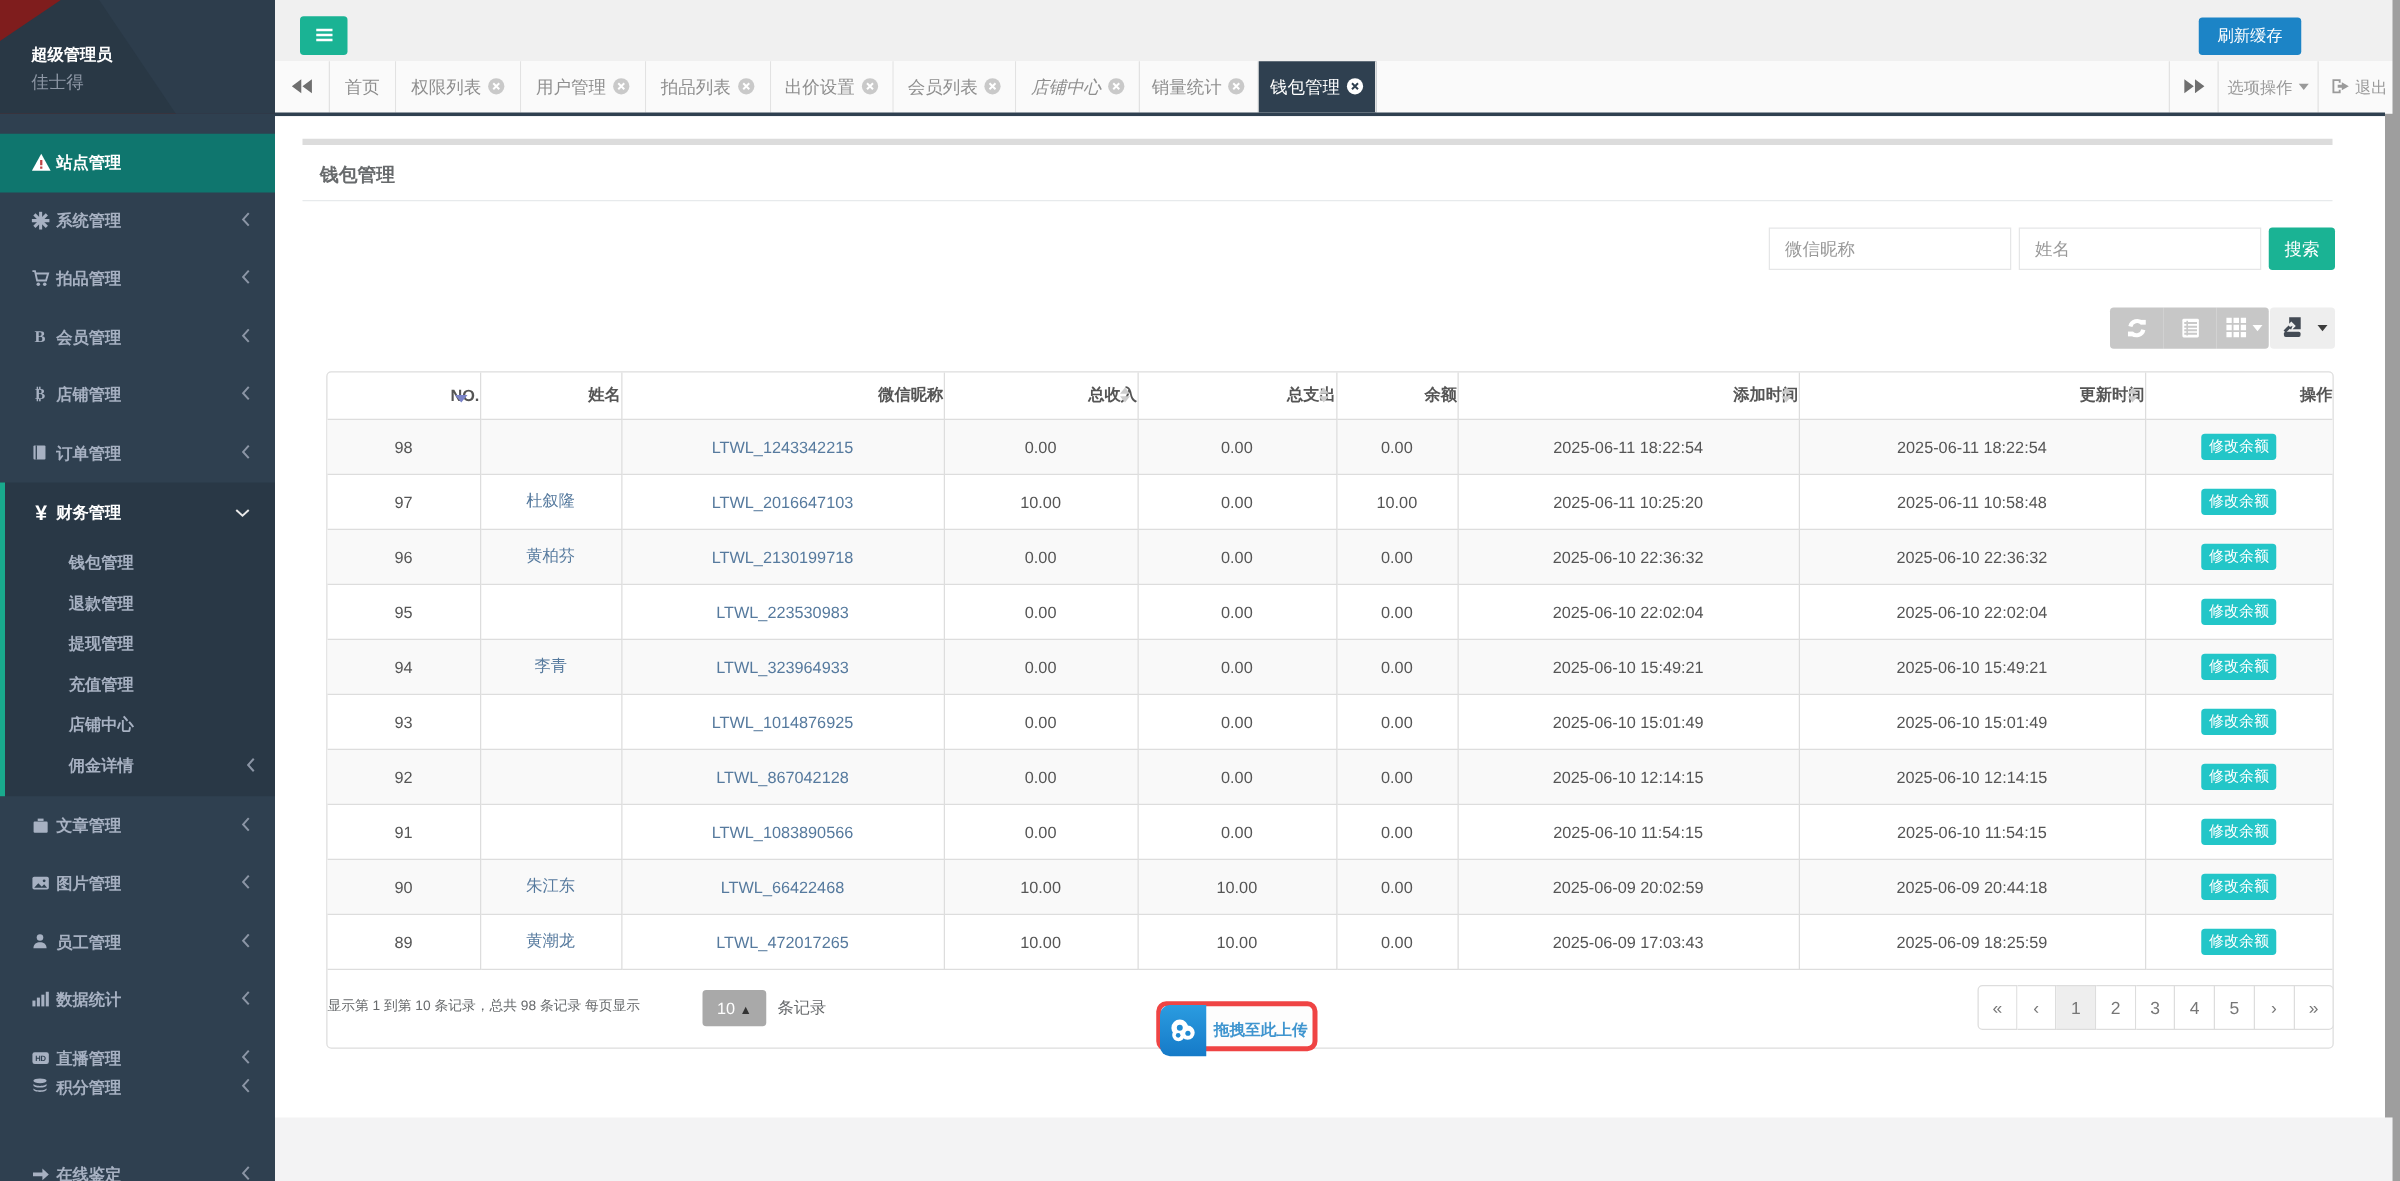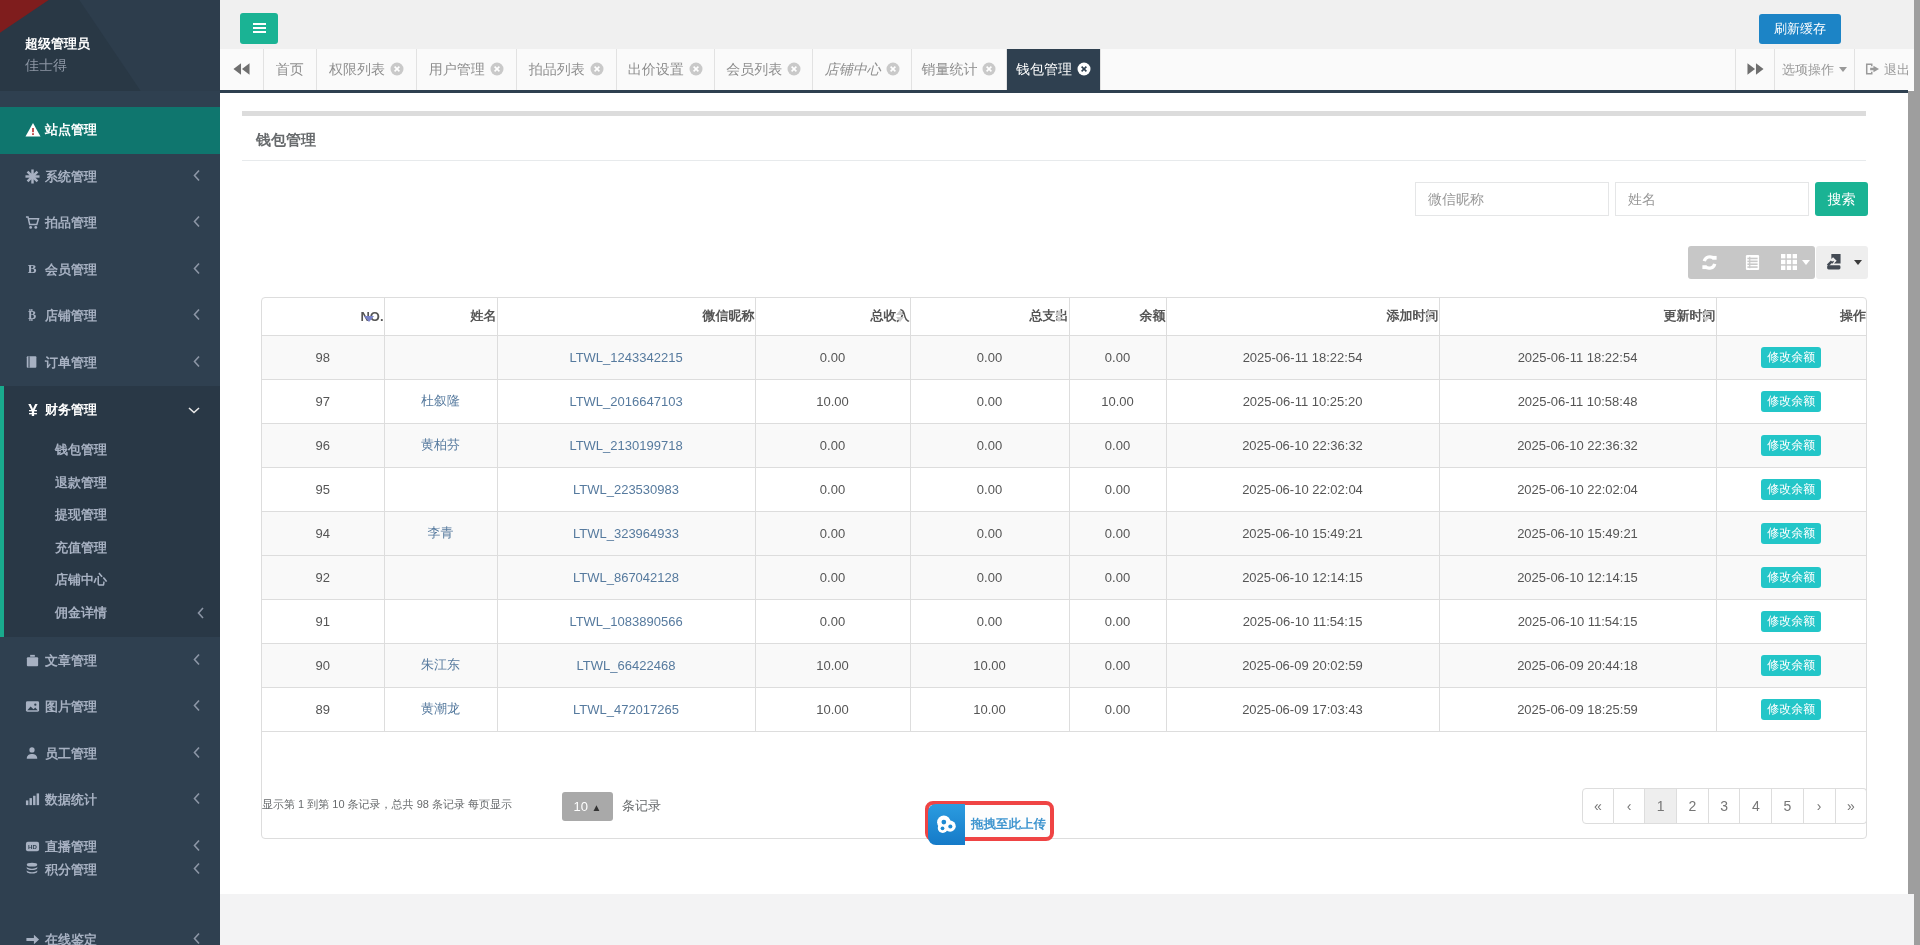--- a/index.html
+++ b/index.html
@@ -439,20 +439,31 @@
               <td>94</td>
               <td><a>李青</a></td>
               <td><a>LTWL_323964933</a></td>
               <td>0.00</td>
               <td>0.00</td>
               <td>0.00</td>
               <td>2025-06-10 15:49:21</td>
               <td>2025-06-10 15:49:21</td>
               <td><span class="modbtn">修改余额</span></td>
             </tr>
+            <tr class="">
+              <td>93</td>
+              <td></td>
+              <td><a>LTWL_1014876925</a></td>
+              <td>0.00</td>
+              <td>0.00</td>
+              <td>0.00</td>
+              <td>2025-06-10 15:01:49</td>
+              <td>2025-06-10 15:01:49</td>
+              <td><span class="modbtn">修改余额</span></td>
+            </tr>
             <tr class="odd">
               <td>92</td>
               <td></td>
               <td><a>LTWL_867042128</a></td>
               <td>0.00</td>
               <td>0.00</td>
               <td>0.00</td>
               <td>2025-06-10 12:14:15</td>
               <td>2025-06-10 12:14:15</td>
               <td><span class="modbtn">修改余额</span></td>

